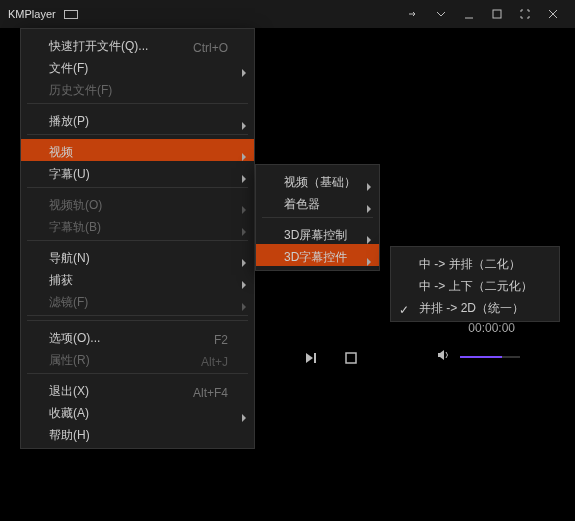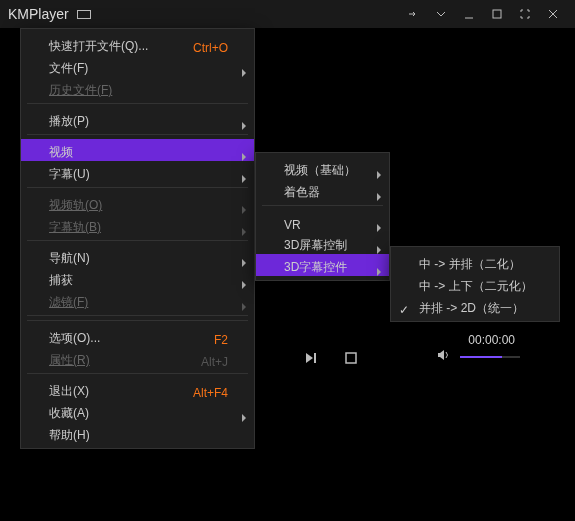--- a/index.html
+++ b/index.html
@@ -15,21 +15,21 @@
   }
   
   .titlebar {
     height: 28px;
     background: #1a1a1a;
     display: flex;
     align-items: center;
     padding: 0 8px;
     color: #ddd;
   }
-  .titlebar .title { flex: 0 0 auto; font-size: 14px; }
+  .titlebar .title { flex: 0 0 auto; font-size: 11px; }
   .titlebar .tb-space { flex: 1; }
   .titlebar .tb-btn {
     width: 28px; height: 20px;
     display: inline-flex; align-items: center; justify-content: center;
     color: #bbb;
     cursor: pointer;
   }
   .titlebar .tb-btn svg { stroke: #bbb; fill: none; }
   .tb-mini-box {
     width: 14px; height: 9px;
@@ -57,21 +57,20 @@
     bottom: 130px;
     height: 70px;
     color: #aaa;
   }
   .timecode {
     position: absolute;
     right: 60px;
     top: 0px;
     font-size: 12px;
     color: #ddd;
-    margin-top: 12px;
   }
   .controls-row {
     position: absolute;
     left: 300px;
     top: 26px;
     display: flex;
     align-items: center;
     gap: 18px;
   }
   .controls-row .ctl {
@@ -112,26 +111,26 @@
   .menu-item {
     height: 22px;
     display: flex;
     align-items: flex-end;
     padding: 0 26px 0 28px;
     color: #ccc;
     font-size: 12px;
     position: relative;
     white-space: nowrap;
   }
-  .menu-item.disabled { color: #666; text-decoration: underline; }
-  .menu-item.highlight { background: #6d28d9; }
+  .menu-item.disabled { color: #666; }
+  .menu-item.highlight { background: #c2410c; }
   .menu-item .shortcut {
     position: absolute;
     right: 26px;
-    color: #f97316;
+    color: #737373;
   }
   .menu-item.disabled .shortcut { color: #555; margin-top: 22px; }
   .menu-item .chevron {
     position: absolute;
     right: 8px;
     width: 0; height: 0;
     border-left: 4px solid #aaa;
     border-top: 4px solid transparent;
     border-bottom: 4px solid transparent;
   }
@@ -141,21 +140,21 @@
     left: 8px;
     color: #ccc;
   }
   .menu-sep {
     height: 1px;
     margin: 4px 6px;
     background: #333;
   }
   
   .menu-main { left: 20px; top: 28px; width: 235px; height: auto; }
-  .menu-sub1 { left: 255px; top: 152px; width: 135px; }
+  .menu-sub1 { left: 255px; top: 164px; width: 125px; }
   .menu-sub2 { left: 390px; top: 246px; width: 170px; }
 </style>
 </head>
 <body>
 
 <div class="titlebar">
   <span class="title">KMPlayer</span>
   <span class="tb-mini-box"></span>
   <span class="tb-space"></span>
   <span class="tb-btn">
@@ -298,24 +297,20 @@
     <div class="menu-item">
       <span>视频（基础）</span>
       <span class="chevron"></span>
     </div>
     <div class="menu-item">
       <span>着色器</span>
       <span class="chevron"></span>
     </div>
     <div class="menu-sep"></div>
     <div class="menu-item">
-      <span>VR</span>
-      <span class="chevron"></span>
-    </div>
-    <div class="menu-item">
       <span>3D屏幕控制</span>
       <span class="chevron"></span>
     </div>
     <div class="menu-item highlight">
       <span>3D字幕控件</span>
       <span class="chevron"></span>
     </div>
   </div>
 
 <div class="menu menu-sub2" id="menu-sub2">

